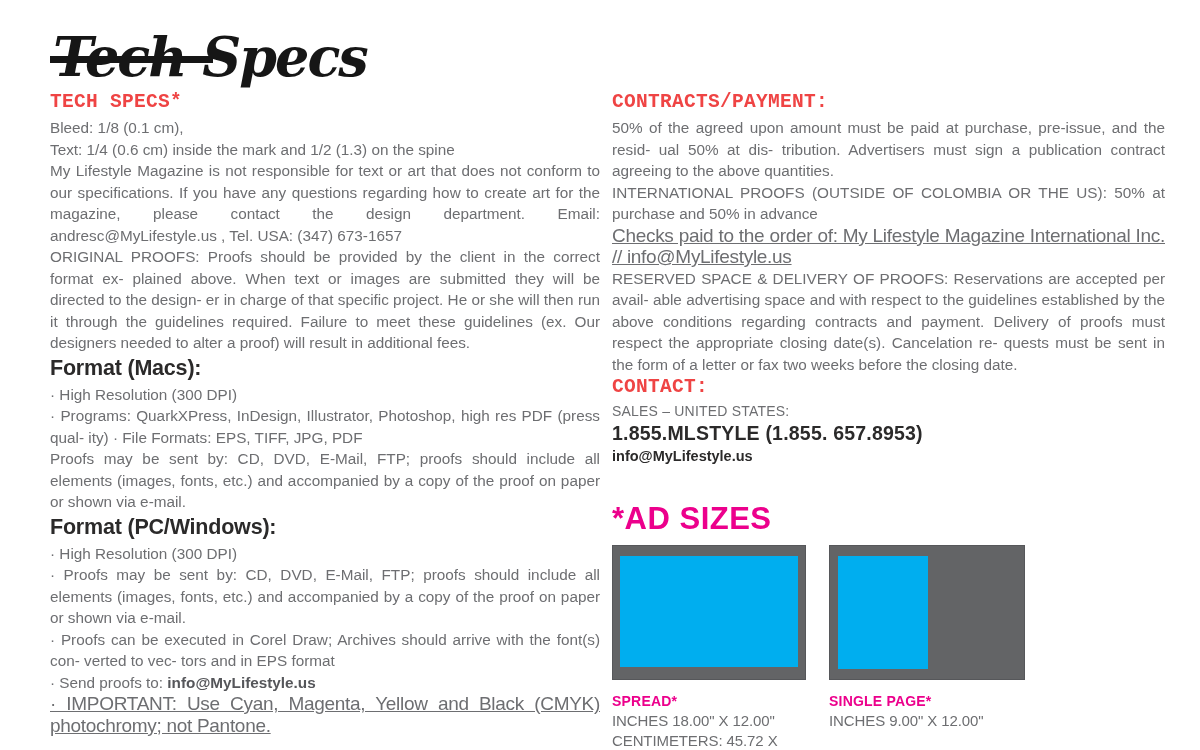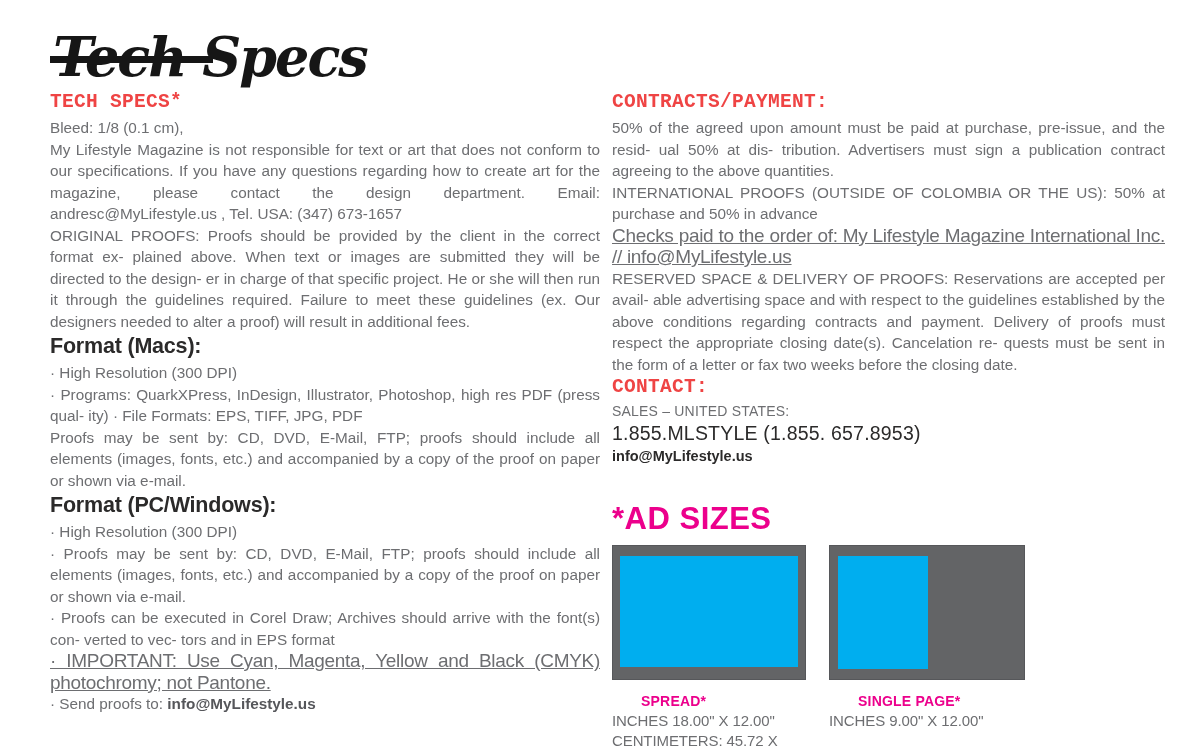--- a/index.html
+++ b/index.html
@@ -33,68 +33,69 @@
   }
   p.body {
     font-size:15.3px; line-height:21.5px; color:#6D6E71;
     text-align:justify; margin:0;
   }
   p.tight { font-size:19px; letter-spacing:-0.3px;text-decoration:underline; }
   .b { font-weight:bold; color:#55565A; }
 
   
   .contact-sales { font-size:14px; color:#6D6E71; line-height:18px; margin-top:2px; letter-spacing:0.2px; }
-  .contact-phone { font-size:19.5px; font-weight:normal; color:#2B2A2A; line-height:26px; letter-spacing:0.2px; }
+  .contact-phone { font-size:19.5px; font-weight:bold; color:#2B2A2A; line-height:26px; letter-spacing:0.2px; }
   .contact-email { font-size:14.5px; font-weight:bold; color:#2B2A2A; line-height:20px; }
   .contact-h { margin-top:16px; }
 
   
   .adsizes-h {
     font-size:31px; font-weight:bold; color:#EC008C;
     margin:35px 0 0 0; line-height:35px; letter-spacing:0.5px;
   }
   .diagrams { display:flex; gap:23px; margin-top:9px; }
   .diagram { position:relative; background:#636466; border:1px solid #56575A; }
   .diagram.spread { width:194px; height:135px; }
   .diagram.single { width:196px; height:135px; }
   .ad-area { position:absolute; background:#00AEEF; }
   .spread .ad-area { left:7px; right:7px; top:10px; bottom:12px; }
   .single .ad-area { left:8px; top:10px; width:90px; height:113px; }
 
   .labels { display:flex; gap:23px; margin-top:12px; }
   .label-block.w1 { width:194px; }
   .label-block.w2 { width:196px; }
-  .label-name { font-size:14px; font-weight:bold; color:#EC008C; line-height:19px; letter-spacing:0.2px;margin-left:29px; }
+  .label-name { font-size:14px; font-weight:bold; color:#EC008C; line-height:19px; letter-spacing:0.2px; }
   .label-line { font-size:15px; color:#6D6E71; line-height:20px; letter-spacing:-0.1px; }
 </style>
 </head>
 <body>
 
 <div class="page">
 
   <h1 class="title">Tech Specs</h1>
   <div class="rule"></div>
 
   <section class="col col-left">
     <h2 class="mag">TECH SPECS*</h2>
     <p class="body">Bleed: 1/8 (0.1 cm),</p>
+    <p class="body">Text: 1/4 (0.6 cm) inside the mark and 1/2 (1.3) on the spine</p>
     <p class="body">My Lifestyle Magazine is not responsible for text or art that does not conform to our specifications. If you have any questions regarding how to create art for the magazine, please contact the design department. Email: andresc@MyLifestyle.us , Tel. USA: (347) 673-1657</p>
     <p class="body">ORIGINAL PROOFS: Proofs should be provided by the client in the correct format ex- plained above. When text or images are submitted they will be directed to the design- er in charge of that specific project. He or she will then run it through the guidelines required. Failure to meet these guidelines (ex. Our designers needed to alter a proof) will result in additional fees.</p>
 
     <h3 class="blk">Format (Macs):</h3>
     <p class="body">· High Resolution (300 DPI)</p>
     <p class="body">· Programs: QuarkXPress, InDesign, Illustrator, Photoshop, high res PDF (press qual- ity) · File Formats: EPS, TIFF, JPG, PDF</p>
     <p class="body">Proofs may be sent by: CD, DVD, E-Mail, FTP; proofs should include all elements (images, fonts, etc.) and accompanied by a copy of the proof on paper or shown via e-mail.</p>
 
     <h3 class="blk">Format (PC/Windows):</h3>
     <p class="body">· High Resolution (300 DPI)</p>
     <p class="body">· Proofs may be sent by: CD, DVD, E-Mail, FTP; proofs should include all elements (images, fonts, etc.) and accompanied by a copy of the proof on paper or shown via e-mail.</p>
     <p class="body">· Proofs can be executed in Corel Draw; Archives should arrive with the font(s) con- verted to vec- tors and in EPS format</p>
+    <p class="body"><span>· Send proofs to: </span><span class="b">info@MyLifestyle.us</span></p>
     <p class="body tight">· IMPORTANT: Use Cyan, Magenta, Yellow and Black (CMYK) photochromy; not Pantone.</p>
-    <p class="body"><span>· Send proofs to: </span><span class="b">info@MyLifestyle.us</span></p>
   </section>
 
   <section class="col col-right">
     <h2 class="mag">CONTRACTS/PAYMENT:</h2>
     <p class="body">50% of the agreed upon amount must be paid at purchase, pre-issue, and the resid- ual 50% at dis- tribution. Advertisers must sign a publication contract agreeing to the above quantities.</p>
     <p class="body">INTERNATIONAL PROOFS (OUTSIDE OF COLOMBIA OR THE US): 50% at purchase and 50% in advance</p>
     <p class="body tight">Checks paid to the order of: My Lifestyle Magazine International Inc. // info@MyLifestyle.us</p>
     <p class="body">RESERVED SPACE &amp; DELIVERY OF PROOFS: Reservations are accepted per avail- able advertising space and with respect to the guidelines established by the above conditions regarding contracts and payment. Delivery of proofs must respect the appropriate closing date(s). Cancelation re- quests must be sent in the form of a letter or fax two weeks before the closing date.</p>
 
     <h2 class="mag contact-h">CONTACT:</h2>

